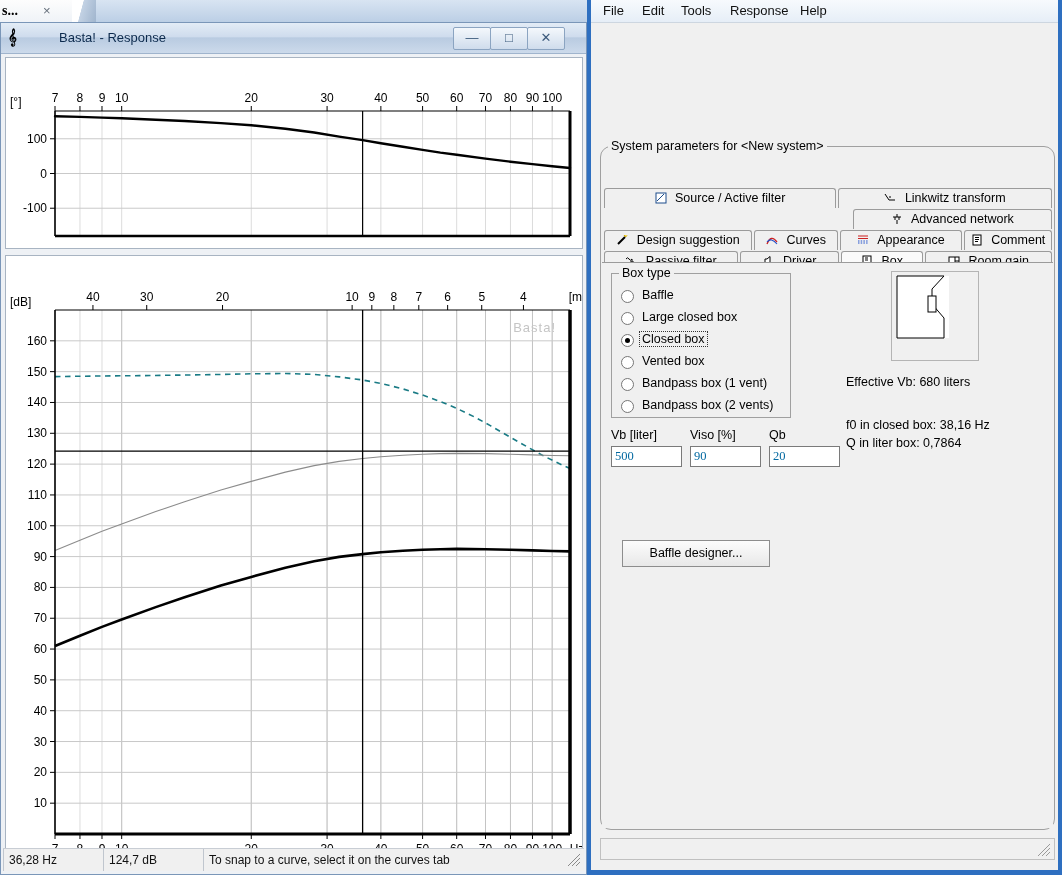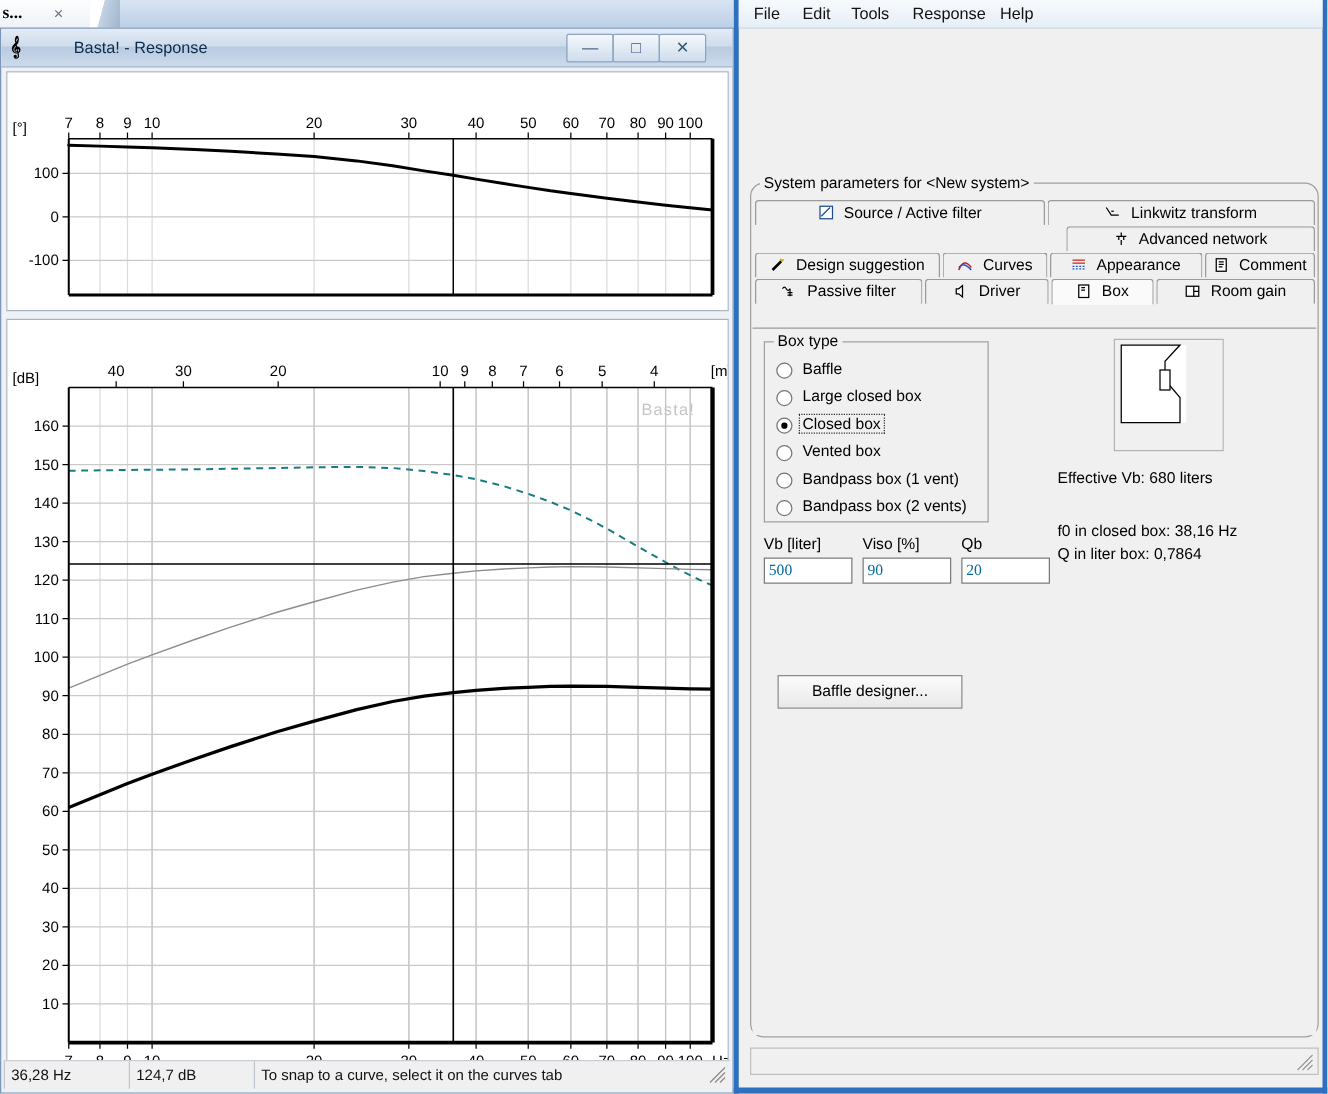--- a/index.html
+++ b/index.html
@@ -84,21 +84,21 @@
 
   .winbtn{position:absolute;height:29px;width:52px;
      background:linear-gradient(#fdfdfd,#e6e6e6);border:1px solid #8d8d8d;border-radius:2px;
      font-size:13px;color:#111;cursor:pointer;text-align:center;line-height:27px;box-sizing:border-box;}
   .winbtn.disabled{color:#a6a6a6;}
 
   #params-group{left:9px;top:146px;width:455px;height:684px;border-radius:11px;}
   .tabbtn{position:absolute;height:20px;box-sizing:border-box;
      background:#f0f0f0;border:1px solid #9b9b9b;border-bottom:none;
      border-top-left-radius:3px;border-top-right-radius:3px;
-     font-size:12.5px;color:#000;cursor:pointer;line-height:18px;text-align:center;white-space:nowrap;}
+     font-size:12.5px;color:#000;cursor:pointer;line-height:18px;text-align:center;white-space:nowrap;margin-top:28px;}
   .tabbtn.active{background:#fafafa;}
   .tabico{display:inline-block;vertical-align:-2px;margin-right:5px;}
 
   #tabpage{position:absolute;left:1px;top:115px;right:1px;bottom:1px;background:#f0f0f0;
      border-top:1px solid #9b9b9b;}
 
   #boxtype-group{position:absolute;left:9px;top:10px;width:180px;height:145px;}
   .radio{position:absolute;left:9px;width:165px;height:19px;font-size:12.5px;cursor:pointer;}
   .radio .rr{position:absolute;left:0;top:3px;width:13px;height:13px;border-radius:50%;
      background:#fff;border:1px solid #767676;box-sizing:border-box;}

